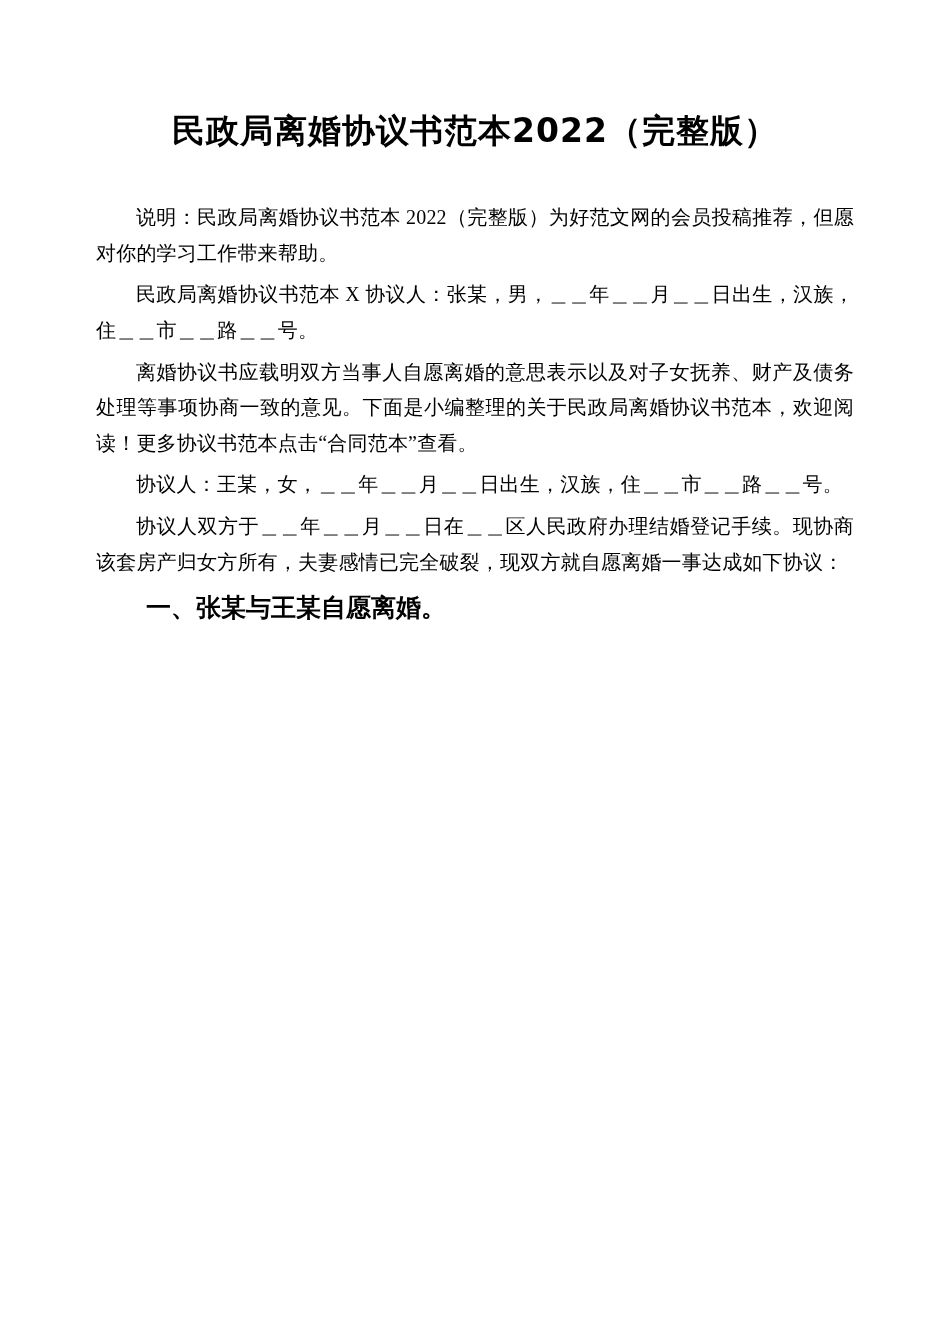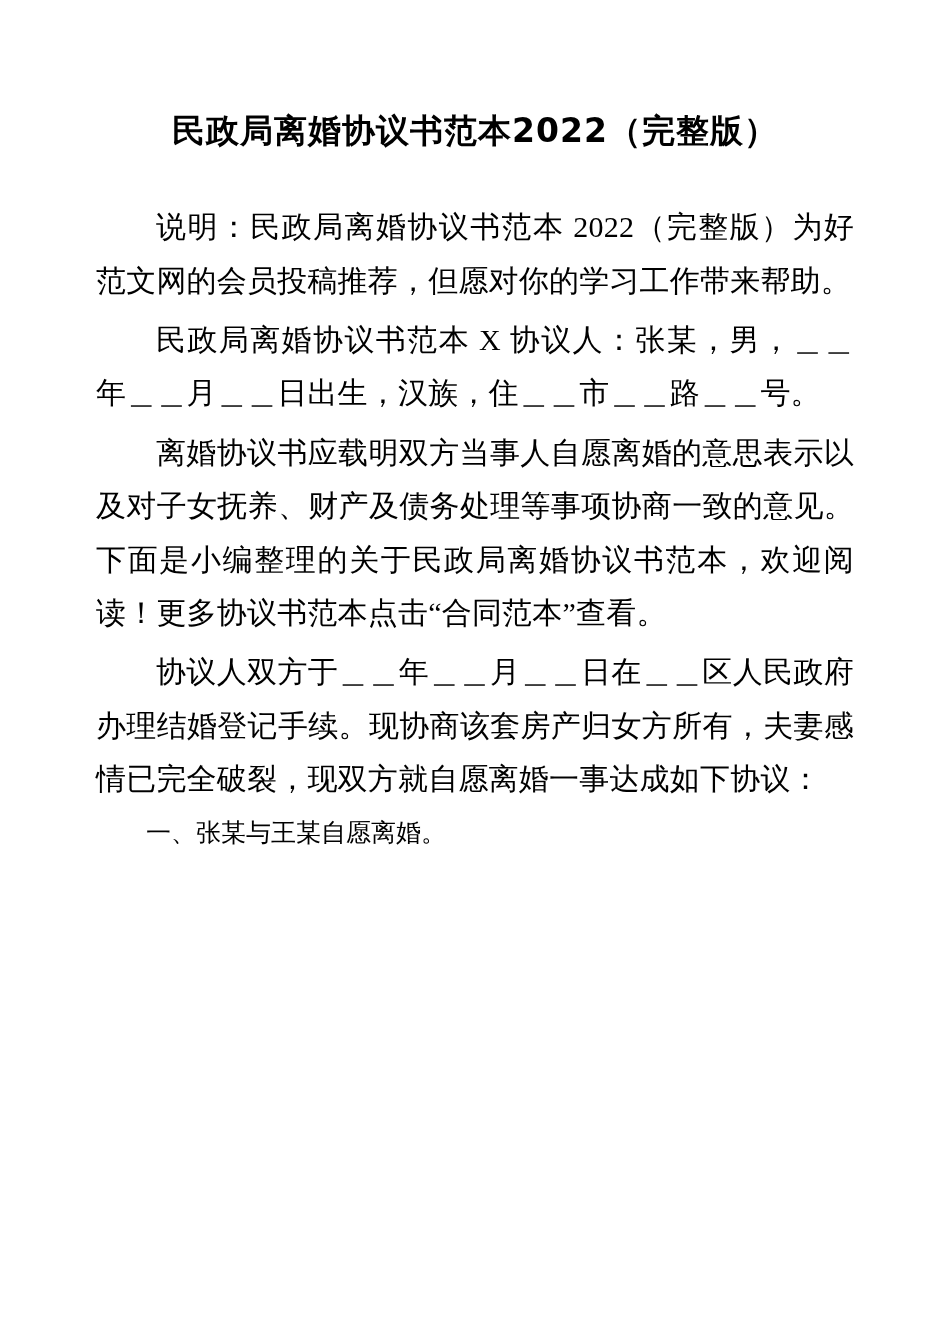--- a/index.html
+++ b/index.html
@@ -26,32 +26,32 @@
     font-family: "DejaVu Sans", "Liberation Sans", sans-serif;
     font-weight: bold;
     font-size: 33px;
     text-align: center;
     letter-spacing: 1px;
     margin: 0 0 46px 0;
     line-height: 1.4;
     color: #000;
   }
   .para {
-    font-size: 30px;
+    font-size: 20px;
     line-height: 1.78;
     text-align: justify;
     text-justify: inter-ideograph;
     margin: 0 0 6px 0;
     text-indent: 2em;
     letter-spacing: 0.2px;
     word-break: break-all;
   }
   .para.bold {
     font-family: "DejaVu Sans", "Liberation Sans", sans-serif;
-    font-weight: normal;
+    font-weight: bold;
     font-size: 25px;
     letter-spacing: 0;
   }
   .para.mixed {
     font-family: "Liberation Serif", "DejaVu Serif", serif;
   }
   .para b {
     font-family: "DejaVu Sans", "Liberation Sans", sans-serif;
     font-weight: bold;
   }
@@ -62,19 +62,20 @@
 <div class="page">
 
   <h1 class="doc-title">民政局离婚协议书范本2022（完整版）</h1>
 
   <p class="para">说明：民政局离婚协议书范本 2022（完整版）为好范文网的会员投稿推荐，但愿对你的学习工作带来帮助。</p>
 
   <p class="para">民政局离婚协议书范本 X 协议人：张某，男，＿＿年＿＿月＿＿日出生，汉族，住＿＿市＿＿路＿＿号。</p>
 
   <p class="para">离婚协议书应载明双方当事人自愿离婚的意思表示以及对子女抚养、财产及债务处理等事项协商一致的意见。下面是小编整理的关于民政局离婚协议书范本，欢迎阅读！更多协议书范本点击“合同范本”查看。</p>
 
+  <p class="para">协议人：王某，女，＿＿年＿＿月＿＿日出生，汉族，住＿＿市＿＿路＿＿号。</p>
 
   <p class="para">协议人双方于＿＿年＿＿月＿＿日在＿＿区人民政府办理结婚登记手续。现协商该套房产归女方所有，夫妻感情已完全破裂，现双方就自愿离婚一事达成如下协议：</p>
 
   <p class="para bold">一、张某与王某自愿离婚。</p>
 
 
 </div>
 
 </body></html>

